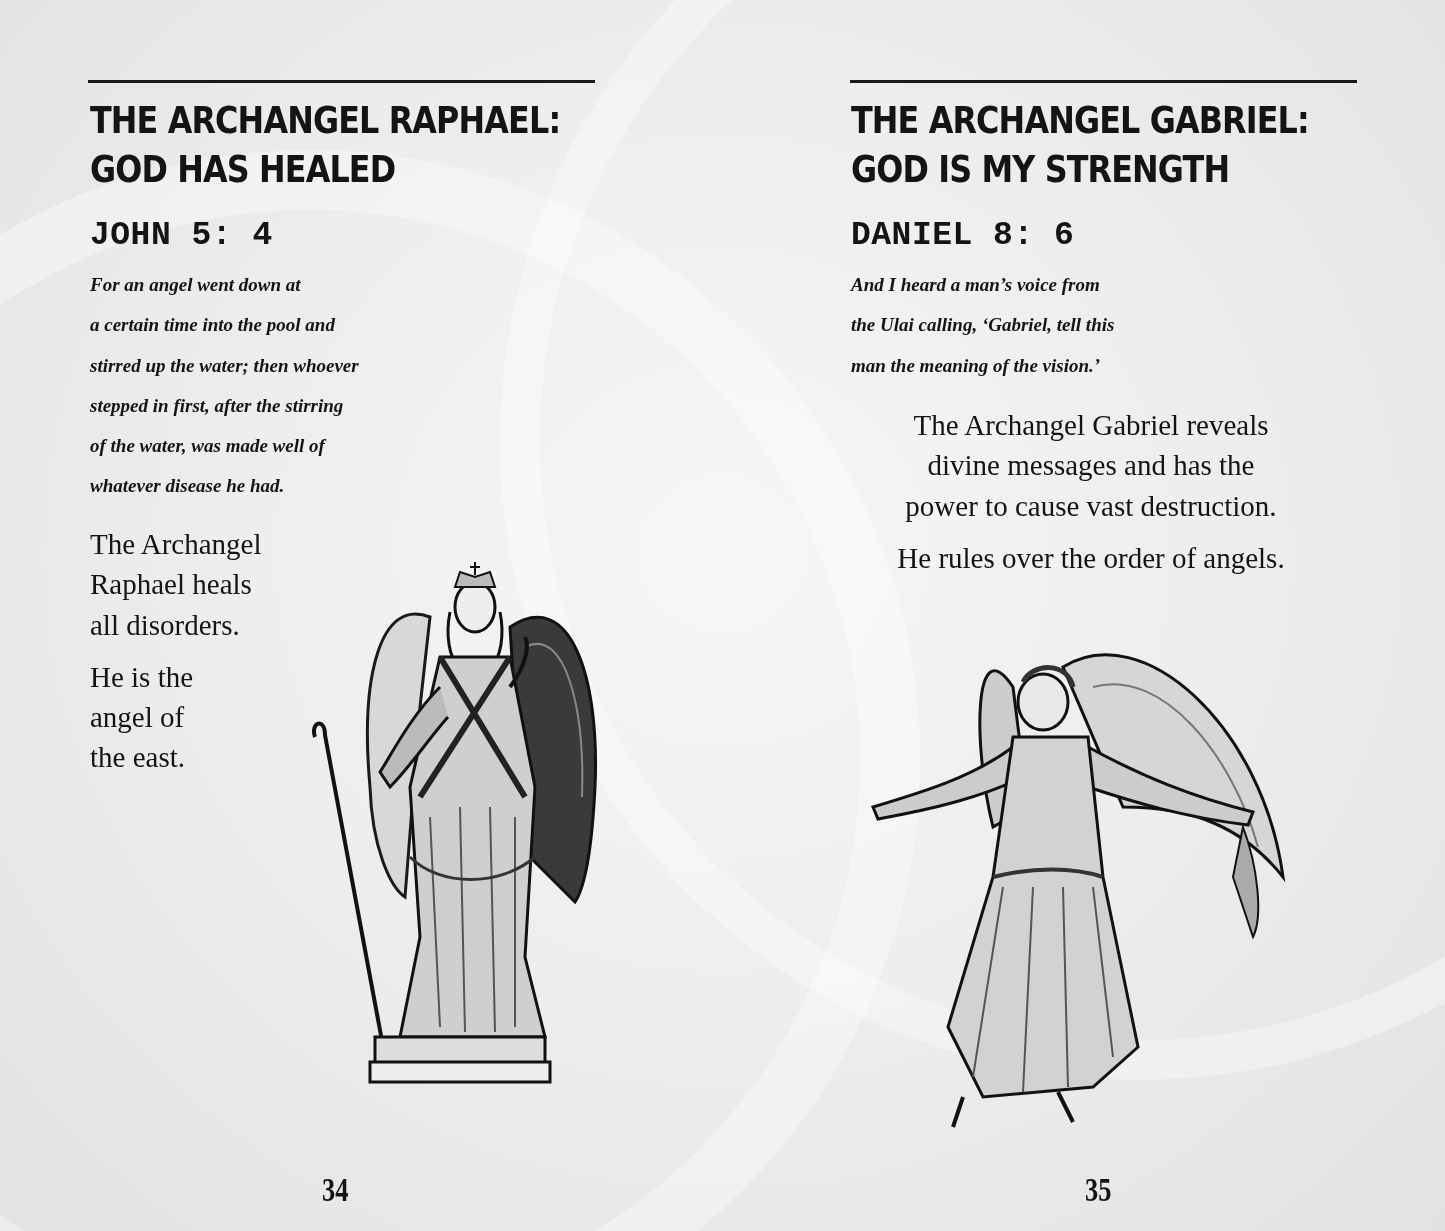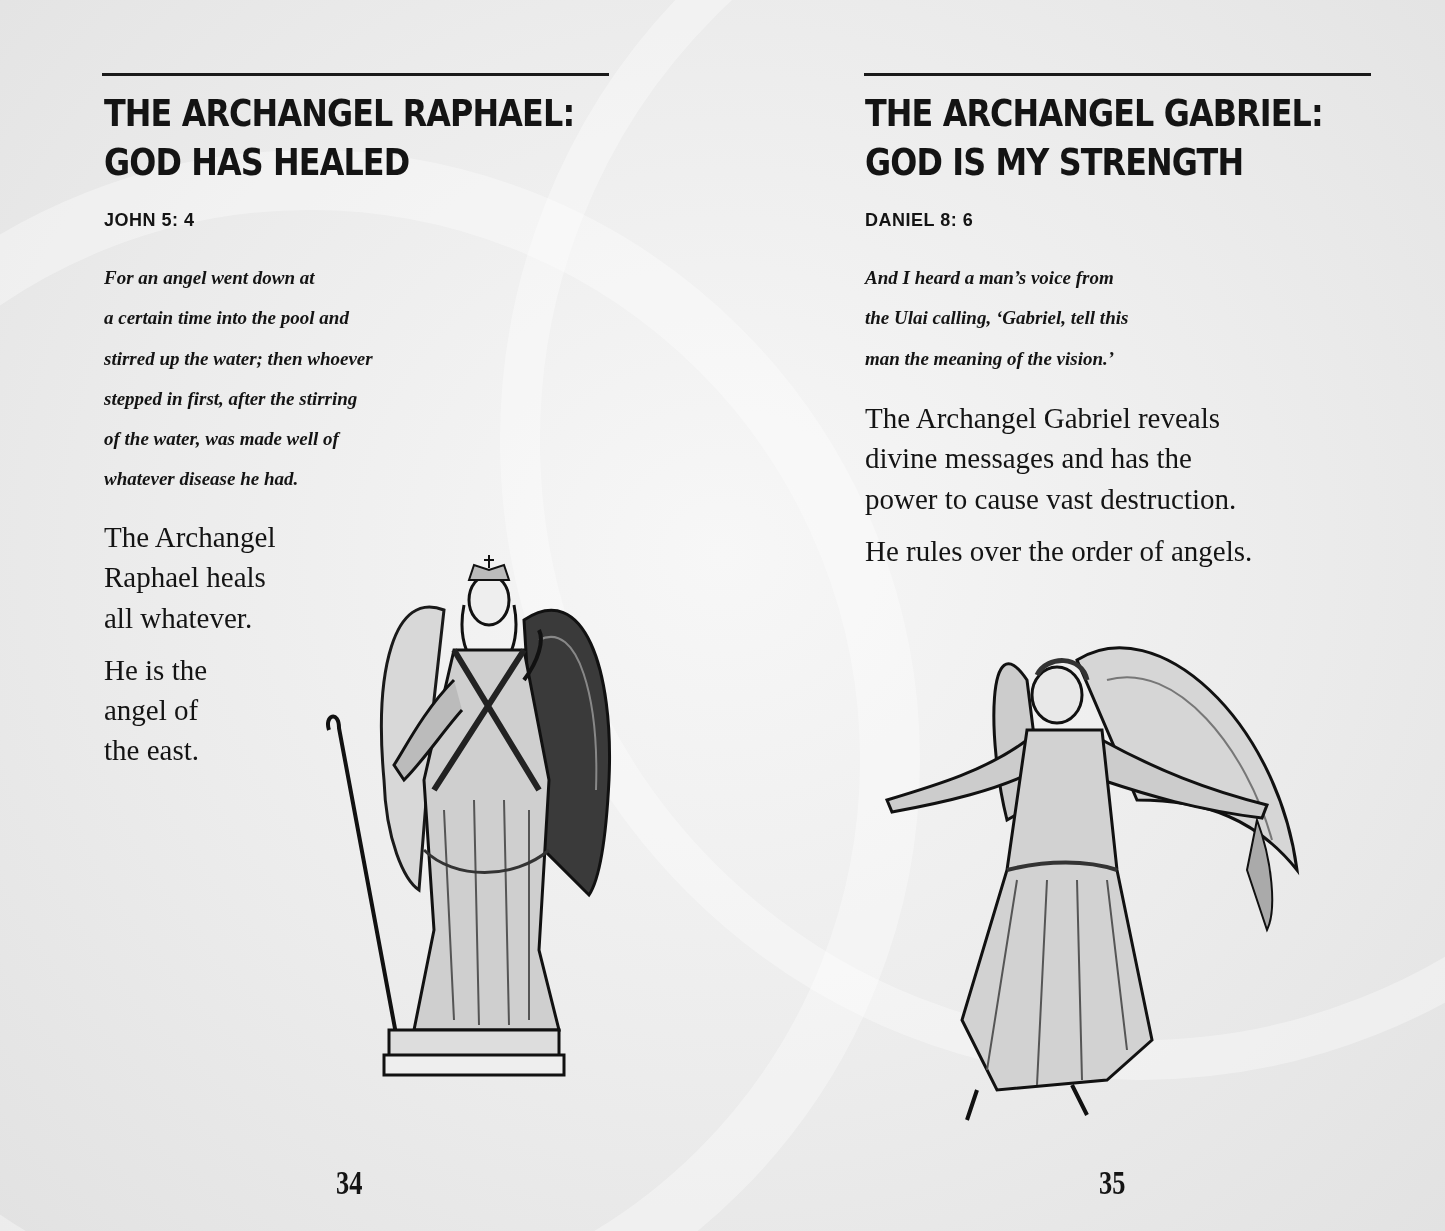--- a/index.html
+++ b/index.html
@@ -2,55 +2,55 @@
 <html><head>
 <meta charset="utf-8">
 <style>
   html, body { margin:0; padding:0; }
   body {
     width:1445px; height:1231px; overflow:hidden; position:relative;
     background: radial-gradient(ellipse at 50% 45%, #f7f7f7 0%, #ececec 55%, #e2e2e2 100%);
     color:#141414;
   }
   .swirl { position:absolute; border-radius:50%; border:60px solid rgba(255,255,255,0.35); pointer-events:none; }
-  .page { position:absolute; top:5px; height:1056px; width:722px;margin-left:14px; }
+  .page { position:absolute; top:12px; height:1056px; width:722px; }
   .page.left { left:0; }
   .page.right { left:723px; }
   .rule { position:absolute; height:3px; background:#1a1a1a; top:68px; }
   .left .rule { left:88px; width:507px; }
   .right .rule { left:127px; width:507px; }
   .title {
     position:absolute; top:84px;
     font-family:"DejaVu Sans", sans-serif; font-weight:bold;
     font-size:37px; line-height:49px; letter-spacing:-1px;
     text-transform:uppercase; transform:scaleX(0.86); transform-origin:left top;
     white-space:nowrap;
   }
   .left .title { left:90px; }
   .right .title { left:128px; }
   .ref {
     position:absolute; top:205px;
-    font-family:Liberation Sans, sans-serif; font-size:18px; letter-spacing:0.5px;
+    font-family:Liberation Mono, monospace; font-size:33px; letter-spacing:0.5px;
   }
   .left .ref { left:90px; font-weight:bold; }
   .right .ref { left:128px; font-weight:bold; }
   .quote {
     position:absolute; top:253px;
     font-family:"Liberation Serif", serif; font-style:italic; font-weight:bold;
     font-size:19px; line-height:40.3px; white-space:pre-line;
   }
   .left .quote { left:90px; width:480px; }
   .right .quote { left:128px; width:480px; }
   .body {
     position:absolute; font-family:"Liberation Serif", serif;
     font-size:29px; line-height:40.3px;
   }
   .body p { margin:0 0 12px 0; white-space:pre-line; }
   .left .body { left:90px; top:512px; width:230px; }
-  .right .body { left:128px; top:393px; width:480px; }
+  .right .body { left:128px; top:393px; width:480px;text-align:center; }
   .pagenum {
     position:absolute; top:1160px;
     font-family:"Liberation Serif", serif; font-weight:bold; font-size:33px;
     transform:scaleX(0.8); transform-origin:left top;
   }
   .left .pagenum { left:322px; }
   .right .pagenum { left:362px; }
   .illus { position:absolute; }
 </style>
 </head>
@@ -68,21 +68,21 @@
   <div class="ref">JOHN 5: 4</div>
   <div class="quote">For an angel went down at
 a certain time into the pool and
 stirred up the water; then whoever
 stepped in first, after the stirring
 of the water, was made well of
 whatever disease he had.</div>
   <div class="body">
     <p>The Archangel
 Raphael heals
-all whatever.</p>
+all disorders.</p>
     <p>He is the
 angel of
 the east.</p>
   </div>
 
   <svg class="illus" style="left:310px; top:545px;" width="300" height="540" viewBox="0 0 300 540">
 
     <path d="M120 60 C70 40 50 120 60 230 C62 290 80 330 95 340 L110 150 Z" fill="#d8d8d8" stroke="#1a1a1a" stroke-width="3"></path>
     <path d="M200 70 C260 30 290 120 285 230 C282 290 275 330 265 345 L220 300 L205 150 Z" fill="#3a3a3a" stroke="#111" stroke-width="3"></path>
     <path d="M215 90 C255 70 275 150 272 240" fill="none" stroke="#888" stroke-width="2"></path>

